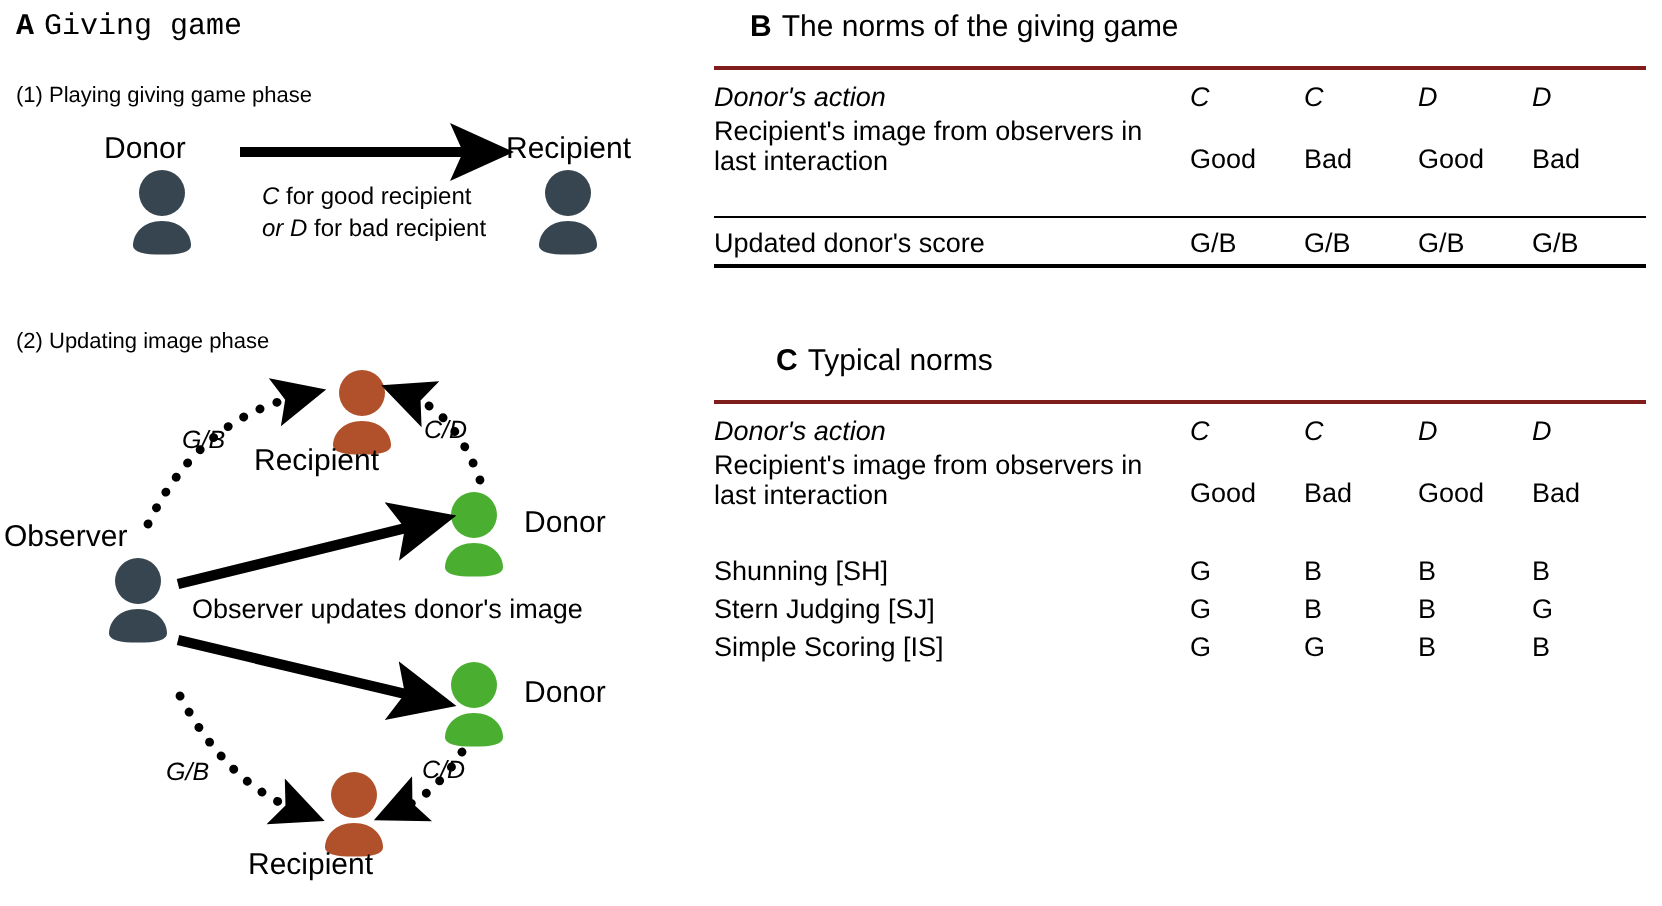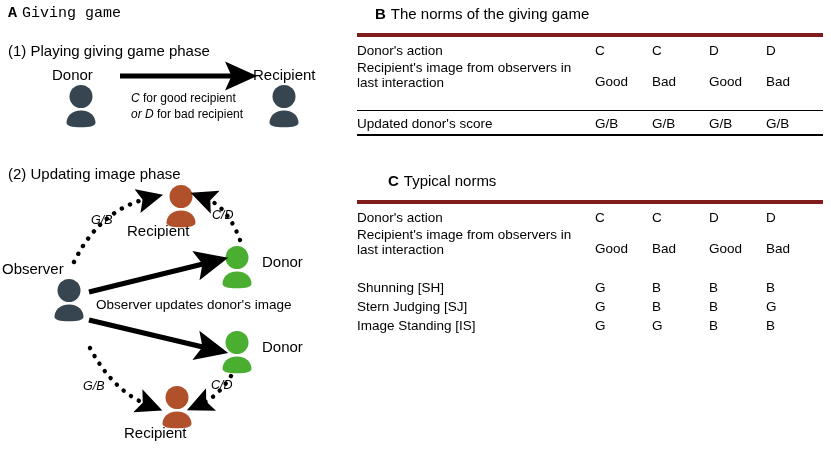--- a/index.html
+++ b/index.html
@@ -24,21 +24,21 @@
     line-height: 1;
   }
   .panel-head .letter {
     font-weight: bold;
     margin-right: 5px;
   }
 
   
   .phase-title {
     position: absolute;
-    font-size: 15px;
+    font-size: 11px;
     white-space: nowrap;
     line-height: 1;
   }
 
   
   .dlabel {
     position: absolute;
     font-size: 15px;
     white-space: nowrap;
     line-height: 1.15;
@@ -83,21 +83,21 @@
     vertical-align: bottom;
     white-space: nowrap;
   }
   .norm-table td.lbl {
     text-align: left;
     padding-right: 6px;
   }
   .norm-table td.val {
     text-align: left;
   }
-  .rule-top td      { border-top: 4px solid #7f1d1d; }
+  .rule-top td      { border-top: 2px solid #7f1d1d; font-style: italic; }
   .rule-thin td     { border-top: 1px solid #000; }
   .rule-bottom td   { border-bottom: 2px solid #000; }
 
   .r-hdr1 td { height: 19px; padding-top: 3px; }
   .r-hdr3 td { height: 18px; padding-bottom: 20px; }
   .r-data td { height: 19px; }
   .r-data-first td { padding-top: 2px; }
   .r-last td { padding-bottom: 2px; }
 
   .wrap2 { white-space: normal !important; }
@@ -275,20 +275,20 @@
       <td class="val">B</td>
     </tr>
     <tr class="r-data">
       <td class="lbl">Stern Judging [SJ]</td>
       <td class="val">G</td>
       <td class="val">B</td>
       <td class="val">B</td>
       <td class="val">G</td>
     </tr>
     <tr class="r-data">
-      <td class="lbl">Image Standing [IS]</td>
+      <td class="lbl">Simple Scoring [IS]</td>
       <td class="val">G</td>
       <td class="val">G</td>
       <td class="val">B</td>
       <td class="val">B</td>
     </tr>
   </tbody>
 </table>
 
 </body></html>

